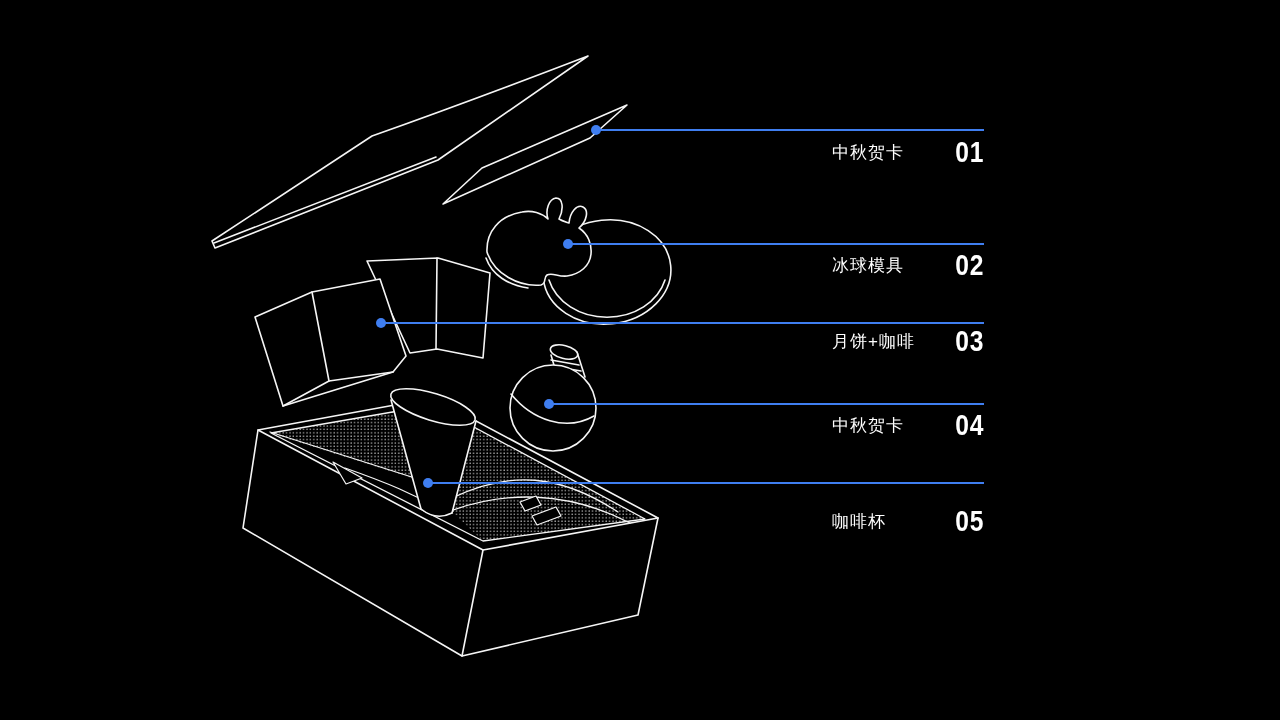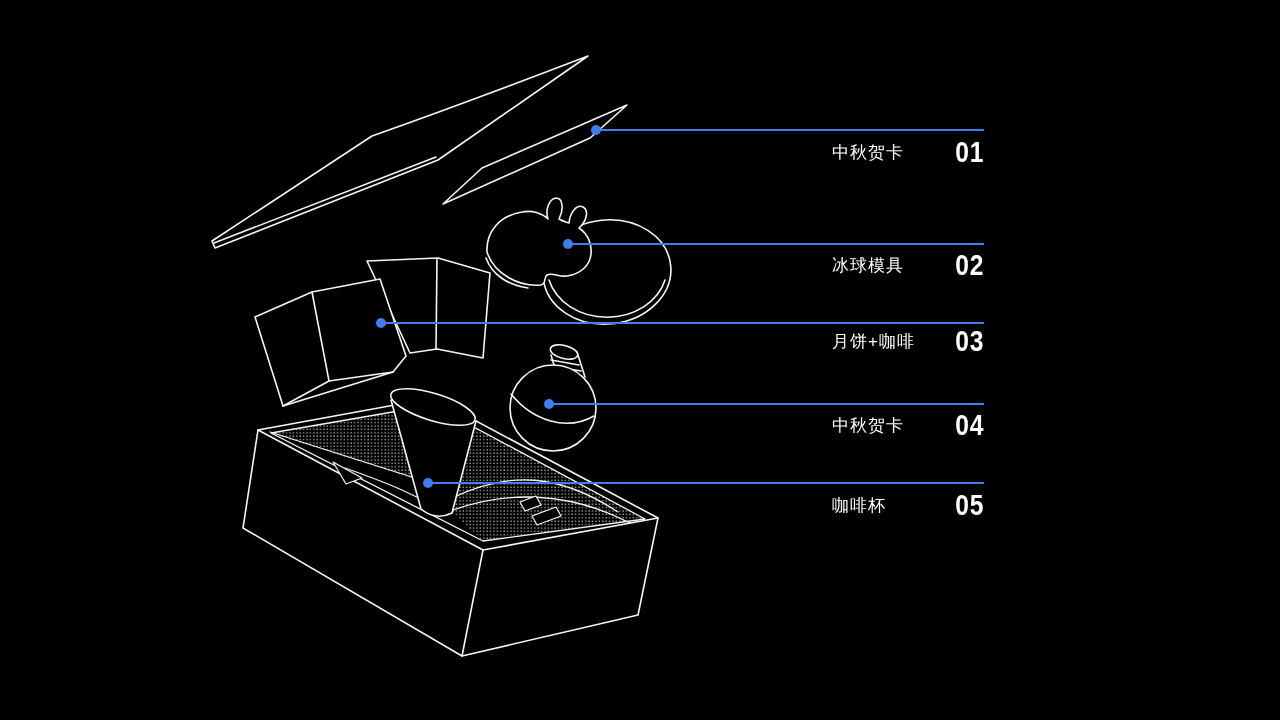--- a/index.html
+++ b/index.html
@@ -150,18 +150,18 @@
   <span class="num">02</span>
 </div>
 <div class="callout" style="top:324px">
   <span class="lbl">月饼+咖啡</span>
   <span class="num">03</span>
 </div>
 <div class="callout" style="top:408px">
   <span class="lbl">中秋贺卡</span>
   <span class="num">04</span>
 </div>
-<div class="callout" style="top:488px">
+<div class="callout" style="top:504px">
   <span class="lbl">咖啡杯</span>
   <span class="num">05</span>
 </div>
 
 </div>
 
 </body></html>

